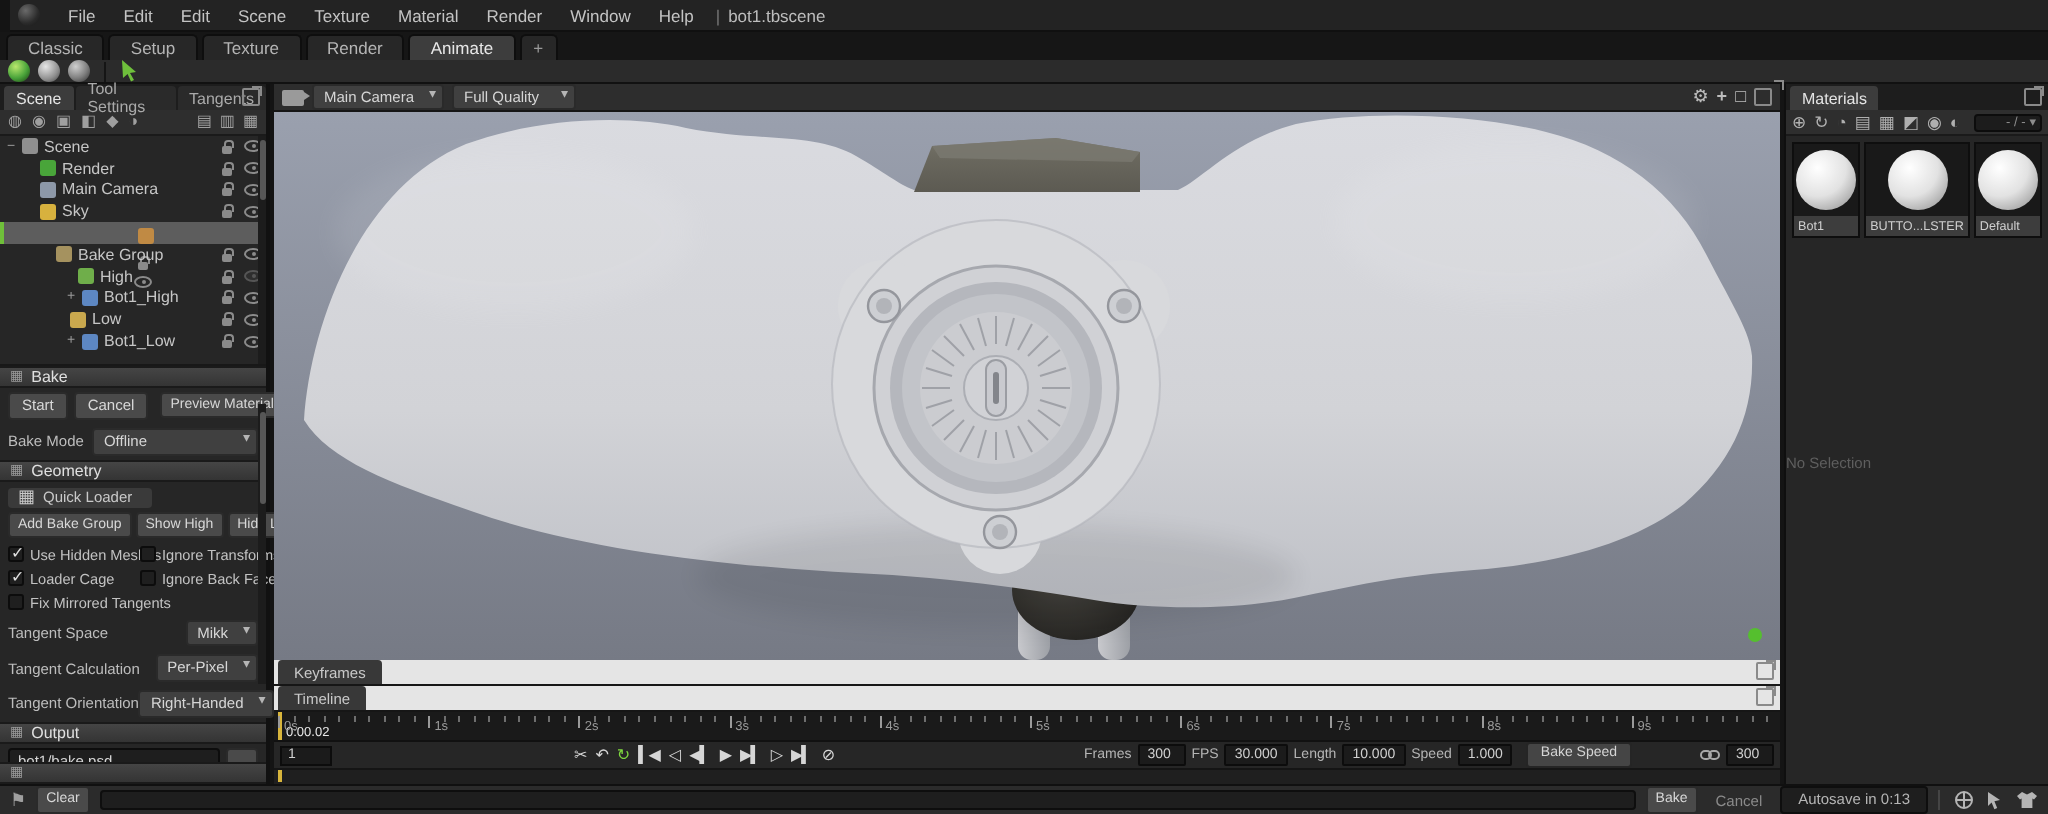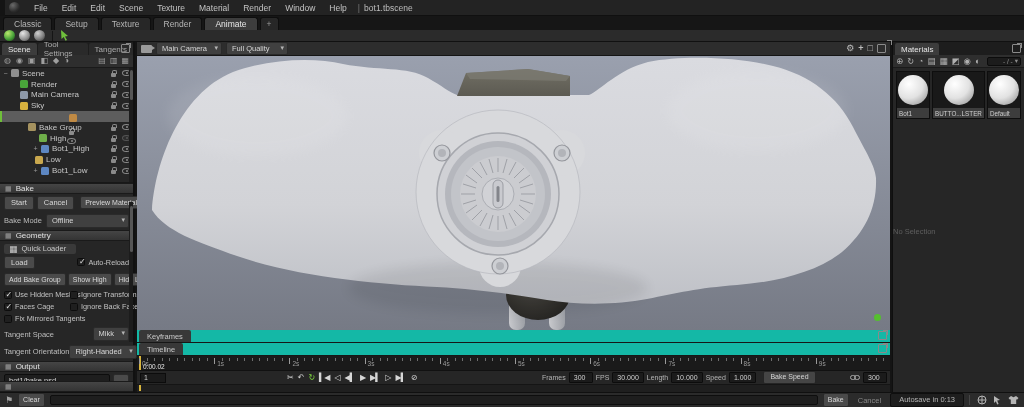--- a/index.html
+++ b/index.html
@@ -93,21 +93,21 @@
   .matsearch{margin-left:auto;width:34px;height:9px;background:#1c1c1c;border:1px solid #0c0c0c;border-radius:2px;color:#8e8e8e;font-size:6.5px;display:flex;align-items:center;justify-content:flex-end;padding:0 2px;gap:2px;}
   .matgrid{display:grid;grid-template-columns:repeat(3,1fr);gap:2px;padding:3px;}
   .mattile{background:#191919;border:1px solid #0e0e0e;}
   .matthumb{height:36px;display:flex;align-items:center;justify-content:center;}
   .matball{width:30px;height:30px;border-radius:50%;background:radial-gradient(circle at 36% 30%,#ffffff,#e2e2e2 50%,#a8a8a8 82%,#787878);}
   .matname{height:10px;background:#3d3d3d;color:#cfcfcf;font-size:6.3px;display:flex;align-items:center;padding:0 2px;overflow:hidden;white-space:nowrap;}
   .mathint{position:absolute;left:0;right:0;top:185px;color:#5e5e5e;font-size:7.5px;}
 
   
   .timeline{position:absolute;left:137px;top:330px;width:753px;height:62px;background:#232323;}
-  .tlrow{height:13px;background:#14b8a6;border-bottom:1px solid #161616;display:flex;align-items:center;position:relative;padding-left:2px;}
+  .tlrow{height:13px;background:#e5e5e5;border-bottom:1px solid #161616;display:flex;align-items:center;position:relative;padding-left:2px;}
   .tltab{height:12px;background:#383838;color:#c9c9c9;font-size:7.5px;display:flex;align-items:center;padding:0 8px;border-radius:2px 2px 0 0;}
   .ruler{height:15px;background:#1a1a1a;position:relative;border-bottom:1px solid #111;overflow:hidden;}
   .tick{position:absolute;top:2px;width:1px;height:3px;background:#6e6e6e;}
   .tick.major{height:6px;background:#9a9a9a;}
   .tick-label{position:absolute;top:4px;font-size:6.5px;color:#9a9a9a;}
   .playhead{position:absolute;left:2px;top:0;width:2px;height:15px;background:#d8b53c;}
   .timelabel{position:absolute;left:6px;top:7px;font-size:6.5px;color:#e8e8e8;}
   .transport{height:14px;background:#262626;border-bottom:1px solid #151515;display:flex;align-items:center;position:relative;padding:0 3px;}
   .framefield{width:26px;height:10px;background:#1b1b1b;border:1px solid #0c0c0c;color:#d0d0d0;font-size:7px;display:flex;align-items:center;padding:0 3px;}
   .tbtns{position:absolute;left:150px;display:flex;align-items:center;gap:5px;}
@@ -308,56 +308,54 @@
     </div>
 
     <div class="sh">
       <span class="shico">▦</span>
       <span class="shlabel">Geometry</span>
     </div>
     <div class="subh">
       <span class="shico">▦</span>
       <span class="shlabel" style="font-size:7.5px">Quick Loader</span>
     </div>
-    <div class="prow">
-      <button class="btn">Load</button>
-      <span style="flex:1"></span>
-      <span class="cb on"></span>
-      <span class="cbl">Auto-Reload</span>
-    </div>
     <div class="prow" style="gap:2px">
       <button class="btn small">Add Bake Group</button>
       <button class="btn small">Show High</button>
       <button class="btn small">Hide Low</button>
     </div>
     <div class="grid2">
       <div class="cbitem">
           <span class="cb on"></span>
           <span class="cbl">Use Hidden Meshes</span>
         </div>
       <div class="cbitem">
           <span class="cb"></span>
           <span class="cbl">Ignore Transforms</span>
         </div>
       <div class="cbitem">
           <span class="cb on"></span>
-          <span class="cbl">Faces Cage</span>
+          <span class="cbl">Loader Cage</span>
         </div>
       <div class="cbitem">
           <span class="cb"></span>
           <span class="cbl">Ignore Back Faces</span>
         </div>
       <div class="cbitem" style="grid-column:1 / span 2">
           <span class="cb"></span>
           <span class="cbl">Fix Mirrored Tangents</span>
         </div>
     </div>
     <div class="ddrow">
       <span class="plabel">Tangent Space</span>
       <span class="dd">Mikk</span>
+    </div>
+    <div class="ddrow">
+      <span class="plabel">Tangent Calculation</span>
+      <span class="dd">Per-Pixel</span>
     </div>
     <div class="ddrow">
       <span class="plabel">Tangent Orientation</span>
       <span class="dd">Right-Handed</span>
     </div>
 
     <div class="sh">
       <span class="shico">▦</span>
       <span class="shlabel">Output</span>
     </div>

